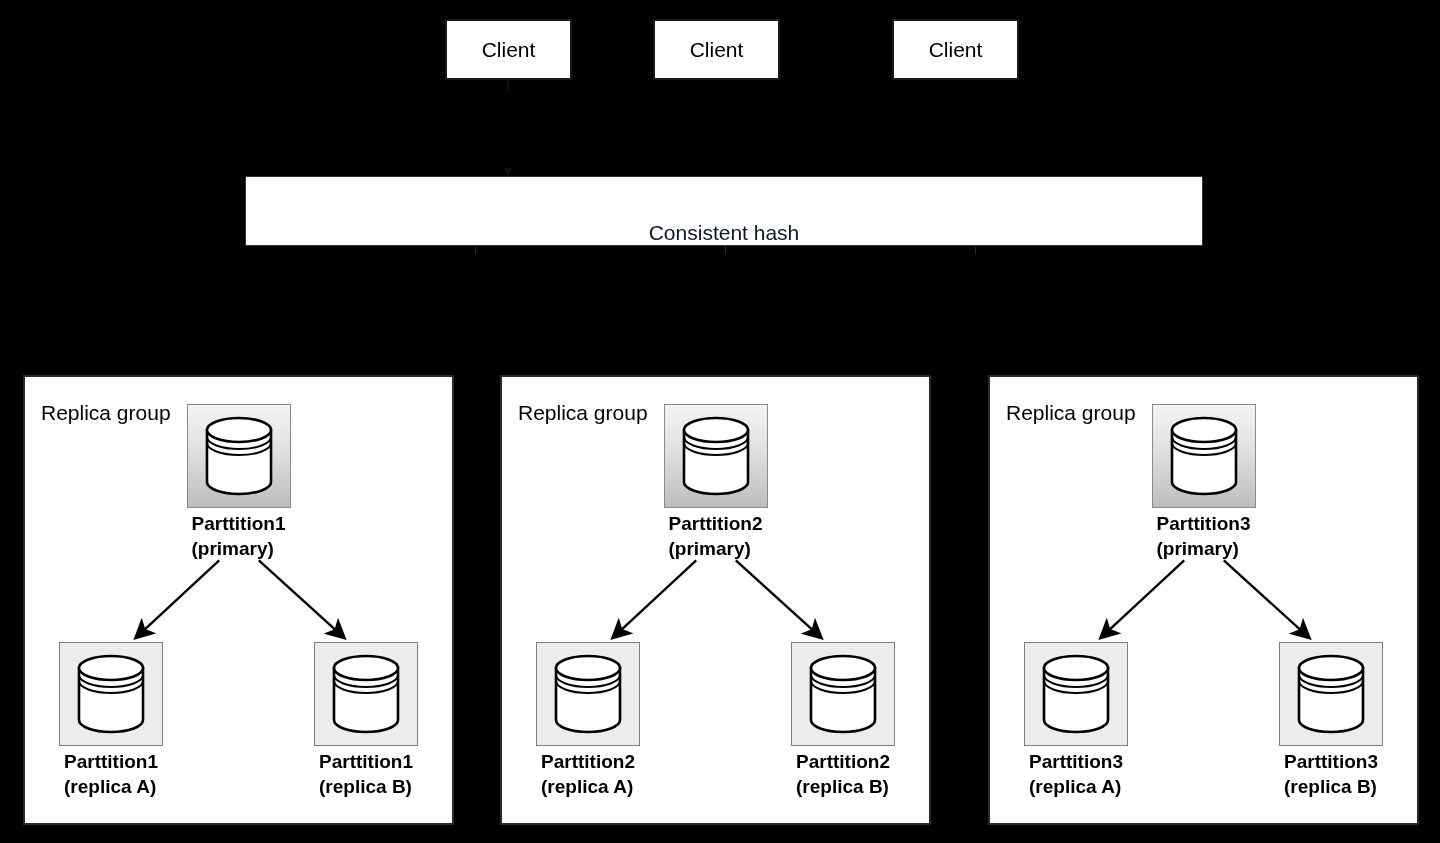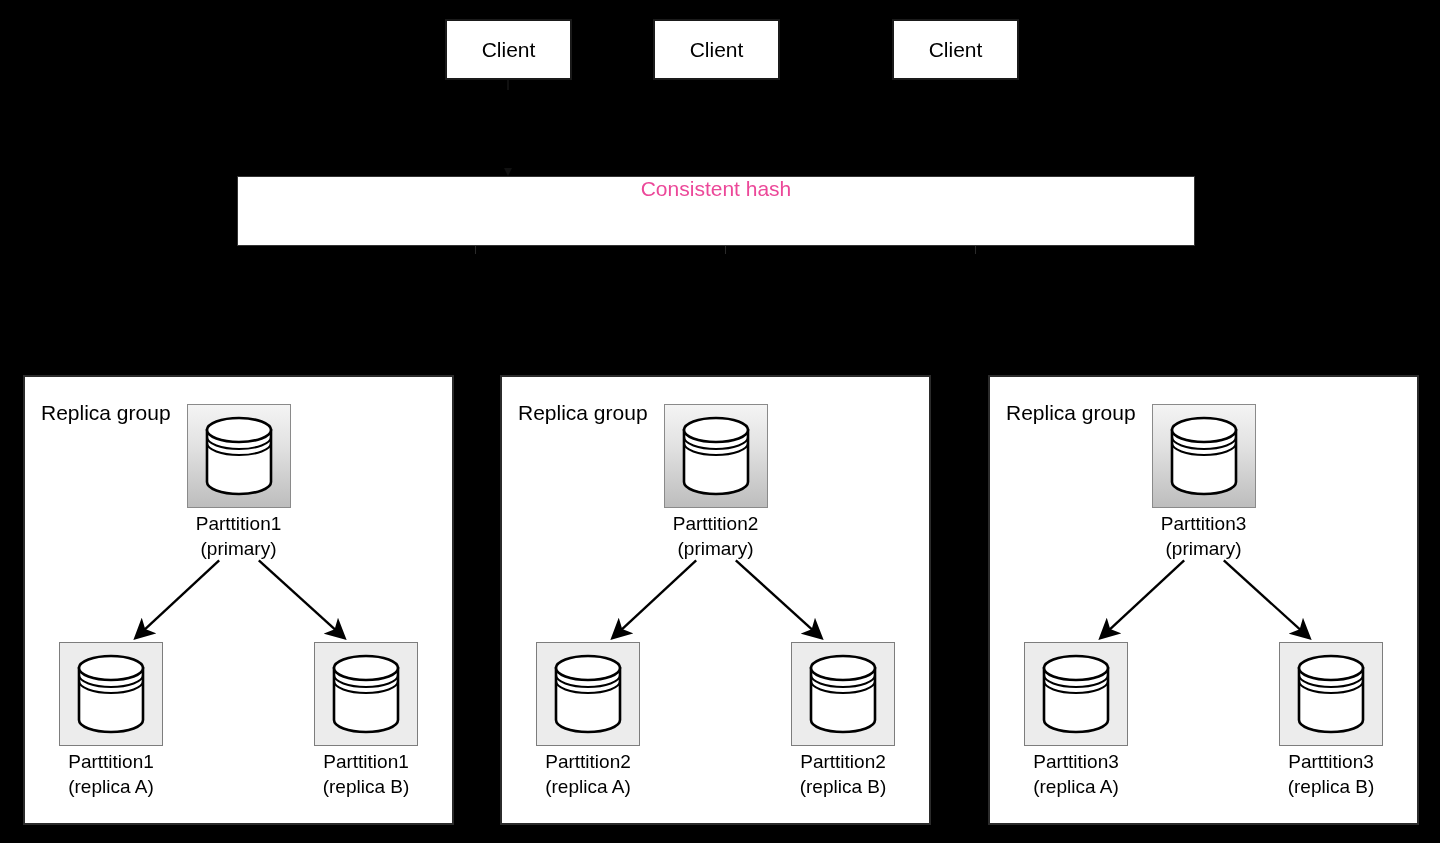--- a/index.html
+++ b/index.html
@@ -30,32 +30,32 @@
     font-size: 21px;
     color: #000000;
   }
   #client-0 { left: 445px; top: 19px; }
   #client-1 { left: 653px; top: 19px; }
   #client-2 { left: 892px; top: 19px; }
 
   
   #hash-bar {
     position: absolute;
-    left: 237px;
+    left: 245px;
     top: 176px;
     width: 958px;
     height: 70px;
     background: #ffffff;
     border: 1px solid #333333;
     box-sizing: border-box;
     display: flex;
-    align-items: flex-start;
+    align-items: flex-end;
     justify-content: center;
     font-size: 21px;
-    color: #ec4899;
+    color: #0f172a;
   }
 
   
   .conn-tick-top {
     position: absolute;
     width: 2px;
     height: 10px;
     background: #101010;
   }
   .conn-tick-bottom {
@@ -114,25 +114,26 @@
   .db-tile.primary {
     background: linear-gradient(to bottom, #f4f4f4 0%, #e2e2e2 40%, #bdbdbd 100%);
     border: 1px solid #8a8a8a;
   }
   .db-tile.replica {
     background: #ececec;
     border: 1px solid #7d7d7d;
   }
   .db-caption {
     margin-top: 3px;
-    text-align: center;
+    text-align: left;
     font-size: 19px;
     line-height: 25px;
     color: #000000;
     white-space: nowrap;
+    font-weight: bold;
   }
 
   .node-primary { top: 27px; left: 50%; transform: translateX(-50%); }
   .node-replica-a { top: 265px; left: 34px; }
   .node-replica-b { top: 265px; right: 34px; }
 
   
   .group-arrows {
     position: absolute;
     left: 0;

